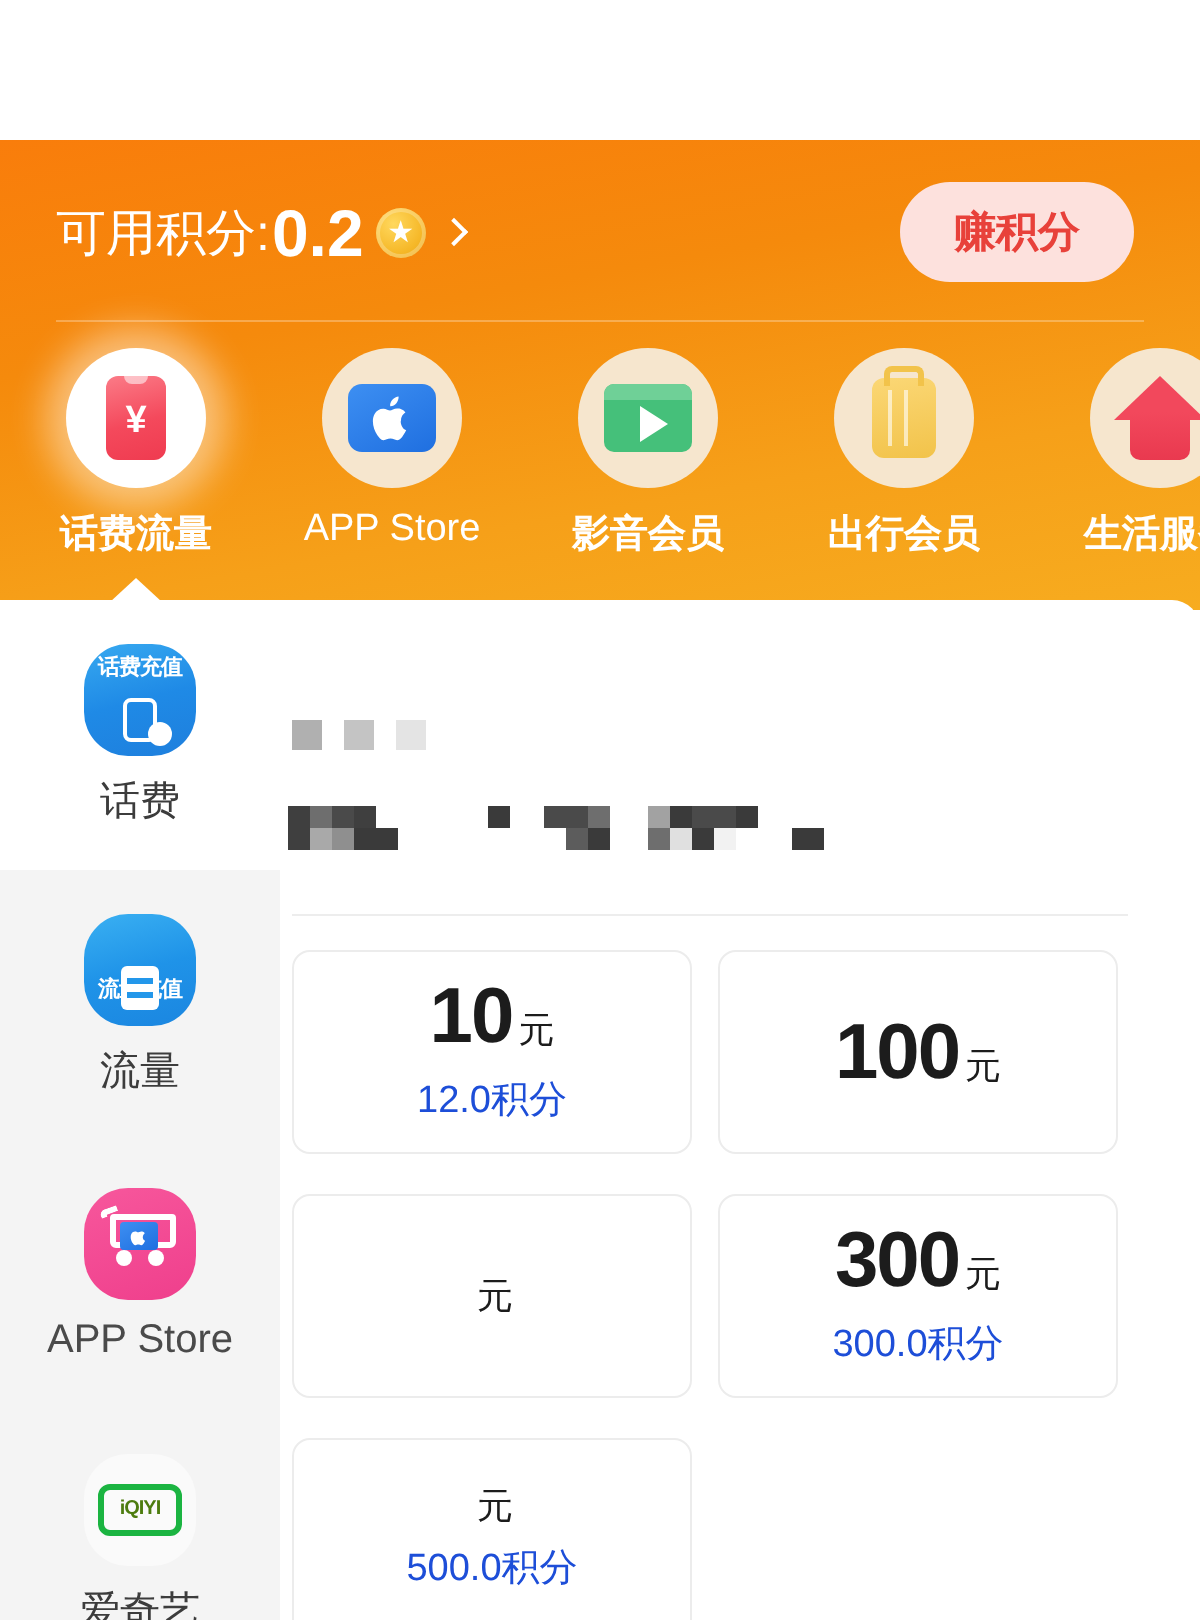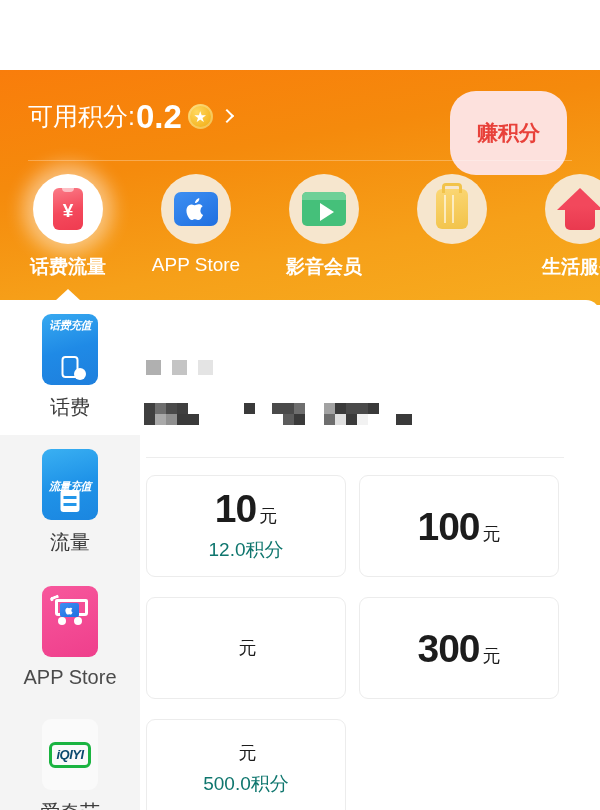--- a/index.html
+++ b/index.html
@@ -48,21 +48,21 @@
     box-shadow: inset 0 0 0 2px rgba(255,255,255,.25);
   }
   .coin span { color:#fff; font-size:15px; line-height:1; }
   .chev {
     margin-left:9px; width:10px; height:10px;
     border-right:2.6px solid #fff; border-top:2.6px solid #fff;
     transform:rotate(45deg);
   }
   .earn-btn {
     position:absolute; right:33px; top:21px;
-    padding:28px 27px; border-radius:26px; background:#fde1dd;
+    padding:11px 27px; border-radius:26px; background:#fde1dd;
     color:#e8413a; font-size:21px; font-weight:bold; cursor:pointer;
     display:flex; align-items:center; justify-content:center;
   }
   .banner-divider {
     position:absolute; left:28px; top:90px; width:544px; height:1px;
     background:rgba(255,255,255,.28);
   }
 
   
   .cats { position:absolute; left:0; top:104px; width:600px; height:125px; }
@@ -144,22 +144,22 @@
   .sidebar {
     position:absolute; left:0; top:0; width:140px; height:510px;
     background:#f4f4f4; border-radius:14px 0 0 0;
   }
   .side-item {
     position:relative; width:140px; height:135px;
     display:flex; flex-direction:column; align-items:center; justify-content:center;
     cursor:pointer;
   }
   .side-item.active { background:#ffffff; }
-  .side-icon { width:56px; height:71px; border-radius:9px; position:relative; overflow:hidden;
-               display:flex; align-items:center; justify-content:center;font-style:italic; }
+  .side-icon { width:56px; height:56px; border-radius:22px; position:relative; overflow:hidden;
+               display:flex; align-items:center; justify-content:center; }
   .side-label { margin-top:9px; font-size:20px; color:#3c3c3c; white-space:nowrap; }
   .side-label.latin { font-size:20px; color:#4a4a4a; }
 
   .sic-call { background:linear-gradient(165deg,#37a9f0 0%,#1f8ae6 50%,#1e7fdd 100%); }
   .sic-call .tag{ position:absolute; top:4px; left:0; right:0; text-align:center;
                   font-size:11px; color:#fff; font-weight:bold; letter-spacing:-0.5px;}
   .sic-call .ph{ position:absolute; bottom:7px; left:50%; transform:translateX(-50%);
                  width:17px; height:22px; border:2.5px solid #fff; border-radius:4px; }
   .sic-call .badge{ position:absolute; bottom:5px; right:12px; width:12px; height:12px;
                     border-radius:50%; background:#fff; }
@@ -180,21 +180,21 @@
                             border-radius:3px 0 0 0; transform:rotate(-20deg); }
   .sic-store .cart .w1, .sic-store .cart .w2{ position:absolute; bottom:0; width:8px; height:8px;
                             border-radius:50%; background:#fff; }
   .sic-store .cart .w1{ left:8px; } .sic-store .cart .w2{ left:24px; }
   .sic-store .screen{ position:absolute; left:18px; top:17px; width:19px; height:14px;
                       background:linear-gradient(150deg,#3d8ff2,#1f6fe0); border-radius:2px;
                       display:flex; align-items:center; justify-content:center; }
   .sic-iqiyi { background:#fafafa; }
   .sic-iqiyi .box{ width:42px; height:26px; border:3px solid #1bb441; border-radius:6px;
                    display:flex; align-items:center; justify-content:center; }
-  .sic-iqiyi .box span{ color:#0c4a6e; font-size:13px; font-weight:bold; letter-spacing:-0.5px; }
+  .sic-iqiyi .box span{ color:#4d7c0f; font-size:10px; font-weight:bold; letter-spacing:-0.5px; }
 
   
   .content { position:absolute; left:124px; top:0; width:460px; height:527px;margin-top:35px; }
 
   .mask-row-top { position:absolute; left:22px; top:25px; display:flex; gap:11px; }
   .mask-row-top i { display:block; width:15px; height:15px; }
 
   .mask-row-main { position:absolute; left:20px; top:68px; width:330px; height:40px; }
   .mask-row-main i { position:absolute; display:block; }
 
@@ -203,21 +203,21 @@
   .cards { position:absolute; left:22px; top:140px; width:420px; }
   .card {
     position:absolute; width:200px; height:102px;
     border:1px solid #ececec; border-radius:9px; background:#fff;
     display:flex; flex-direction:column; align-items:center; justify-content:center;
     cursor:pointer;
   }
   .card .amt { display:flex; align-items:baseline; }
   .card .amt .num { font-size:39px; font-weight:bold; color:#1c1c1c; letter-spacing:-1px; line-height:1; }
   .card .amt .unit { font-size:18px; color:#1c1c1c; margin-left:3px; line-height:1; }
-  .card .pts { margin-top:9px; font-size:19px; color:#0f766e; }
+  .card .pts { margin-top:9px; font-size:19px; color:#1d4ed8; }
 </style>
 </head>
 <body>
 
 <div id="app">
 
 
   <div class="banner">
 
     <div class="points-row">
@@ -262,20 +262,21 @@
               <div class="tri"></div>
             </div>
         </div>
         <div class="cat-label">影音会员</div>
       </div>
 
       <div class="cat" style="left:388px;">
         <div class="cat-circle">
           <div class="ic-case"></div>
         </div>
+        <div class="cat-label">出行会员</div>
       </div>
 
       <div class="cat" style="left:516px;">
         <div class="cat-circle">
           <div class="ic-house">
             <div class="roof"></div>
               <div class="body"></div>
           </div>
         </div>
         <div class="cat-label">生活服务</div>
@@ -385,20 +386,21 @@
           <div class="card" style="left: 0px; top: 122px;">
             <div class="amt">
               <span class="unit">元</span>
             </div>
           </div>
           <div class="card" style="left: 213px; top: 122px;">
             <div class="amt">
               <span class="num">300</span>
               <span class="unit">元</span>
             </div>
+            <div class="pts">300.0积分</div>
           </div>
           <div class="card" style="left: 0px; top: 244px;">
             <div class="amt">
               <span class="unit">元</span>
             </div>
             <div class="pts">500.0积分</div>
           </div>
         </div>
 
     </div>

